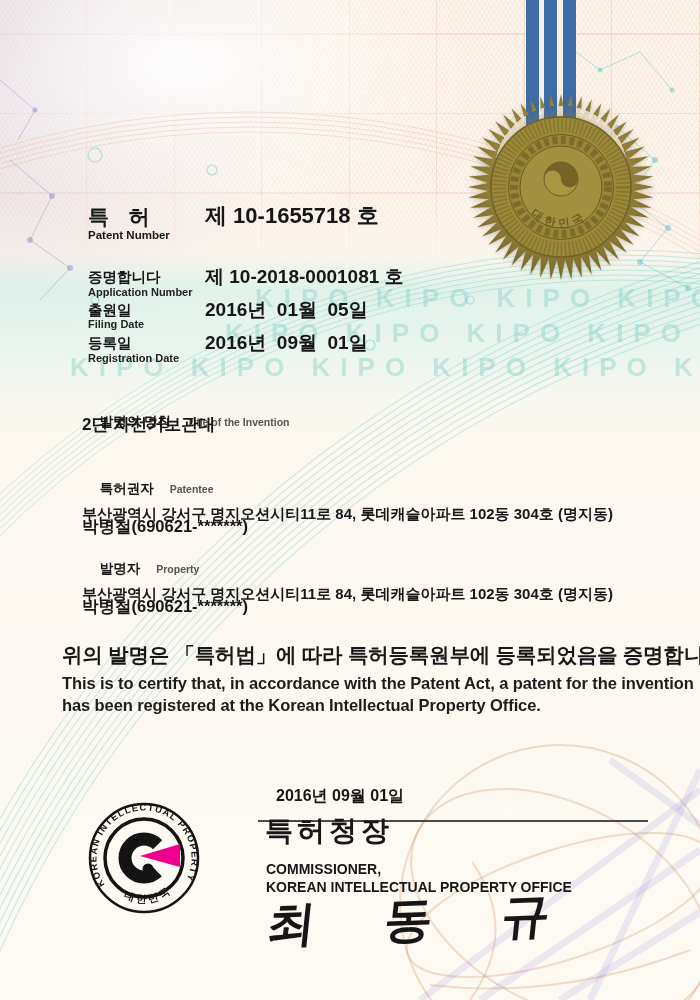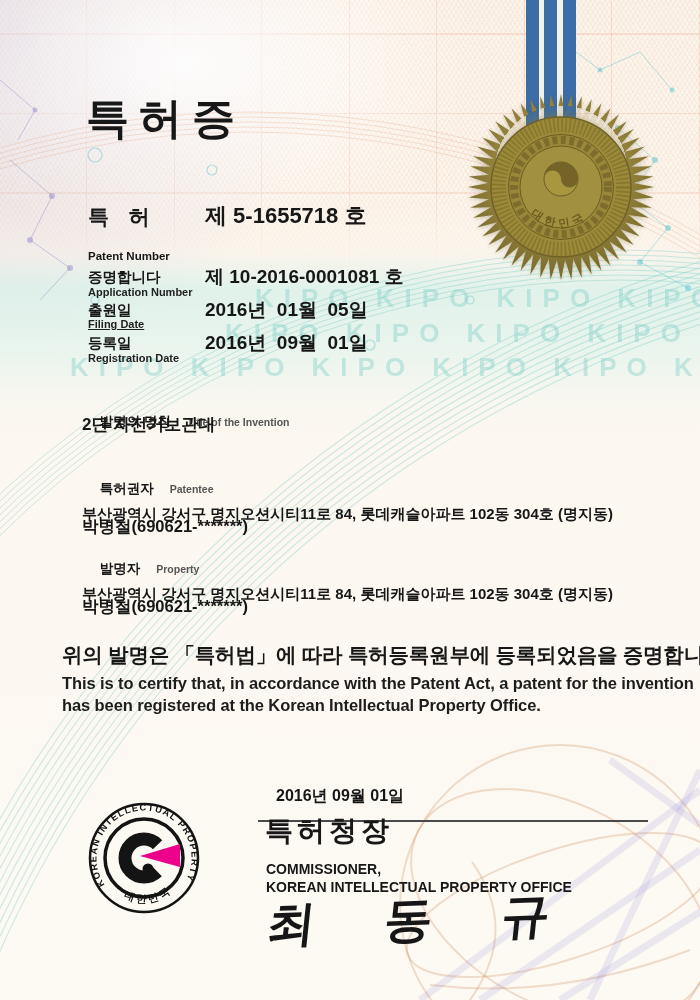--- a/index.html
+++ b/index.html
@@ -29,21 +29,21 @@
     color:rgba(125,205,198,0.40);white-space:nowrap;overflow:hidden;}
   
   .ribbon{left:526px;top:0;width:50px;height:126px;
     background:repeating-linear-gradient(90deg,#3c6da6 0 13px,#f4f1e9 13px 18.5px);}
   #seal-svg{left:466px;top:92px;filter:drop-shadow(0 1px 2px rgba(90,80,30,0.35));}
   
   .t{position:absolute;color:#171717;white-space:pre;}
   .title-ko{left:86px;top:90px;font-size:43px;font-weight:800;letter-spacing:10px;}
   .title-en{left:89px;top:144px;font-size:17.5px;font-weight:700;letter-spacing:0.2px;}
   .patent-label{left:88px;top:203px;font-size:21px;font-weight:800;letter-spacing:7px;}
-  .patent-sub{left:88px;top:229px;font-size:11.5px;font-weight:700;margin-top:21px;}
+  .patent-sub{left:88px;top:229px;font-size:11.5px;font-weight:700;}
   .patent-value{left:205px;top:201px;font-size:22px;font-weight:800;}
   .f-label{left:88px;font-size:14.5px;font-weight:800;}
   .f-sub{left:88px;font-size:11px;font-weight:700;color:#222;}
   .f-value{left:205px;font-size:19px;font-weight:800;}
   .sec-label{font-size:13.5px;font-weight:800;}
   .sec-sub{font-size:10.5px;font-weight:600;color:#555;margin-left:16px;}
   .inv-value{left:82px;top:413px;font-size:17px;font-weight:800;text-align:center;}
   .name-line{font-size:16.5px;font-weight:700;margin-top:36px;}
   .addr-line{font-size:15px;font-weight:700;}
   .stmt-ko{left:62px;top:641px;font-size:20.5px;font-weight:800;letter-spacing:-0.2px;}
@@ -170,32 +170,31 @@
     <circle cx="95" cy="95" r="47" fill="none" stroke="#77682a" stroke-width="8" stroke-dasharray="5 3.5" opacity="0.85"></circle>
     <circle cx="95" cy="95" r="41" fill="#a09040" stroke="#6b5d22" stroke-width="1"></circle>
     <circle cx="95" cy="87" r="17" fill="#a8973f" stroke="#6b5d22" stroke-width="1"></circle>
     <path d="M78 87 a17 17 0 0 1 34 0 a8.5 8.5 0 0 1 -17 0 a8.5 8.5 0 1 0 -17 0 z" fill="#746428"></path>
     <path id="sealBottomArc" d="M63 120 A42 42 0 0 0 127 120" fill="none"></path>
     <text font-size="11.5" font-weight="bold" fill="#6b5d22" letter-spacing="4" font-family="Liberation Sans, sans-serif">
       <textPath href="#sealBottomArc" startOffset="4%">대한민국</textPath>
     </text>
   </svg>
 
-  <div class="t title-ko">특허증</div>
 
   <div class="t patent-label">특 허</div>
   <div class="t patent-sub">Patent Number</div>
-  <div class="t patent-value">제 5-1655718 호</div>
+  <div class="t patent-value">제 10-1655718 호</div>
 
   <div class="t f-label" style="top:268px;">증명합니다</div>
   <div class="t f-sub" style="top:286px;">Application Number</div>
-  <div class="t f-value" style="top:264px;">제 10-2016-0001081 호</div>
+  <div class="t f-value" style="top:264px;">제 10-2018-0001081 호</div>
 
   <div class="t f-label" style="top:301px;">출원일</div>
-  <div class="t f-sub" style="top:318px;text-decoration:underline;">Filing Date</div>
+  <div class="t f-sub" style="top:318px;">Filing Date</div>
   <div class="t f-value" style="top:297px;">2016년  01월  05일</div>
 
   <div class="t f-label" style="top:334px;">등록일</div>
   <div class="t f-sub" style="top:352px;">Registration Date</div>
   <div class="t f-value" style="top:330px;">2016년  09월  01일</div>
 
   <div class="t" style="left:82px;top:394px;">
     <span class="sec-label">발명의 명칭</span><span class="sec-sub">Title of the Invention</span>
   </div>
   <div class="t inv-value">2단 자전거보관대</div>

